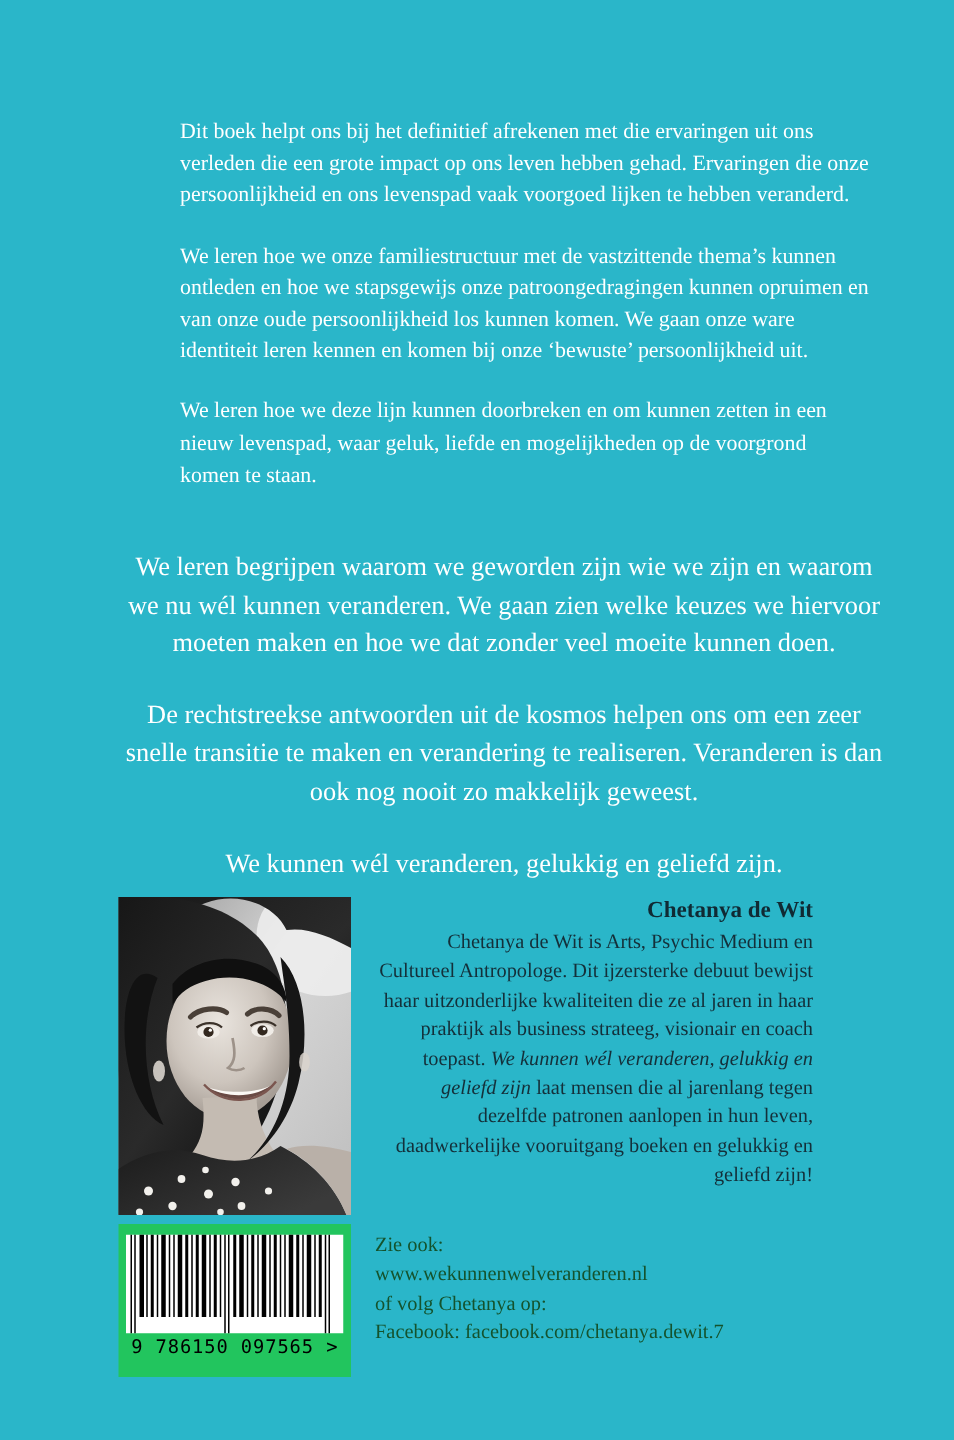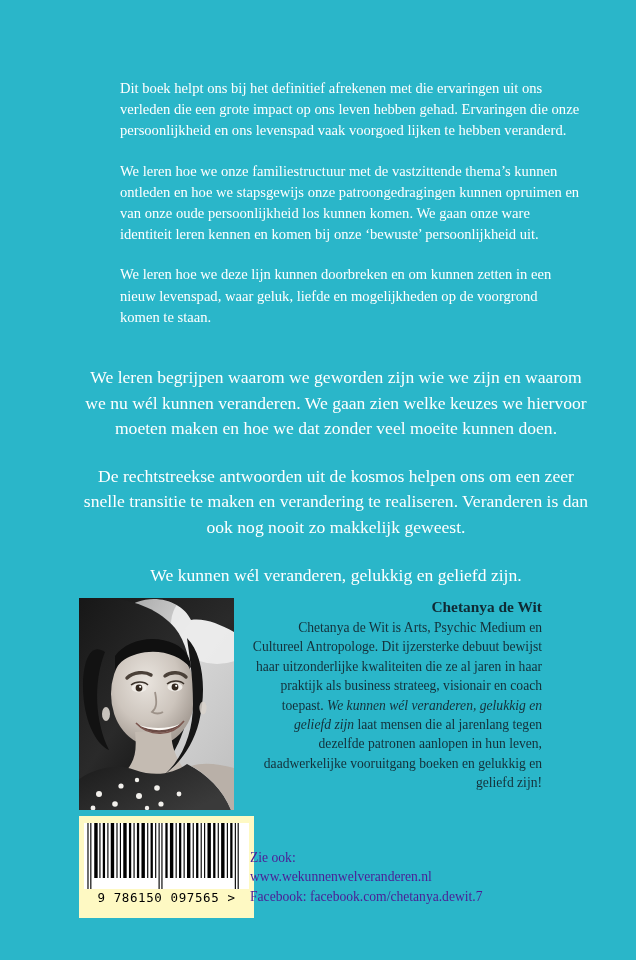--- a/index.html
+++ b/index.html
@@ -64,23 +64,23 @@
     display: block;
     width: 155px;
     height: 212px;
   }
 
   
   .barcode-block {
     position: absolute;
     left: 79px;
     top: 816px;
-    width: 175px;
+    width: 155px;
     height: 102px;
-    background: #fef9c3;
+    background: #22c55e;
     box-sizing: border-box;
     padding: 7px 5px 2px 5px;
   }
   .barcode-bars {
     height: 66px;
     width: 100%;
     display: block;
   }
   .barcode-digits {
     font-family: "DejaVu Sans Mono", "Liberation Mono", monospace;
@@ -115,23 +115,23 @@
     display: block;
   }
   .author-bio .book-title-italic {
     font-style: italic;
   }
 
   
   .contact {
     position: absolute;
     left: 250px;
-    top: 848px;
+    top: 820px;
     width: 330px;
-    color: #4c1d95;
+    color: #14532d;
     font-size: 13.6px;
     line-height: 19.4px;
   }
   .contact div {
     white-space: nowrap;
   }
 </style>
 </head>
 <body>
 
@@ -276,16 +276,17 @@
   </div>
 
   <div class="author-bio">
     <span class="bio-name">Chetanya de Wit</span>
     <span class="bio-body"><span>Chetanya de Wit is Arts, Psychic Medium en Cultureel Antropologe. Dit ijzersterke debuut bewijst haar uitzonderlijke kwaliteiten die ze al jaren in haar praktijk als business strateeg, visionair en coach toepast. </span><span class="book-title-italic">We kunnen wél veranderen, gelukkig en geliefd zijn</span><span> laat mensen die al jarenlang tegen dezelfde patronen aanlopen in hun leven, daadwerkelijke vooruitgang boeken en gelukkig en geliefd zijn!</span></span>
   </div>
 
   <div class="contact">
     <div>Zie ook:</div>
     <div>www.wekunnenwelveranderen.nl</div>
+    <div>of volg Chetanya op:</div>
     <div>Facebook: facebook.com/chetanya.dewit.7</div>
   </div>
 
 </div>
 
 </body></html>

